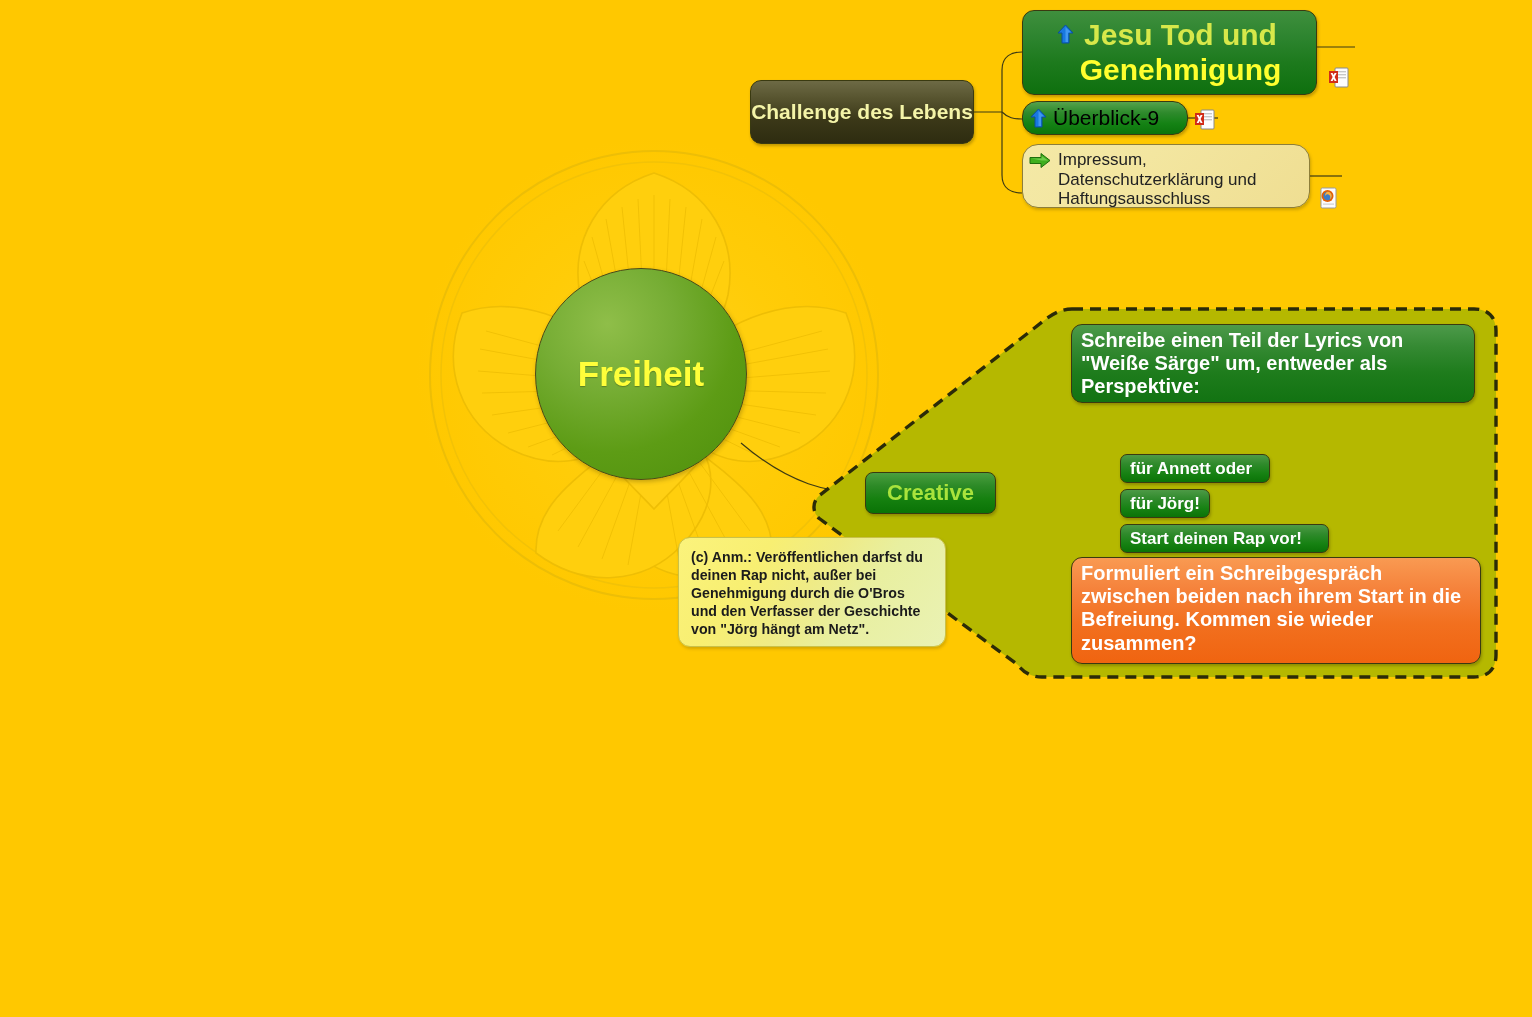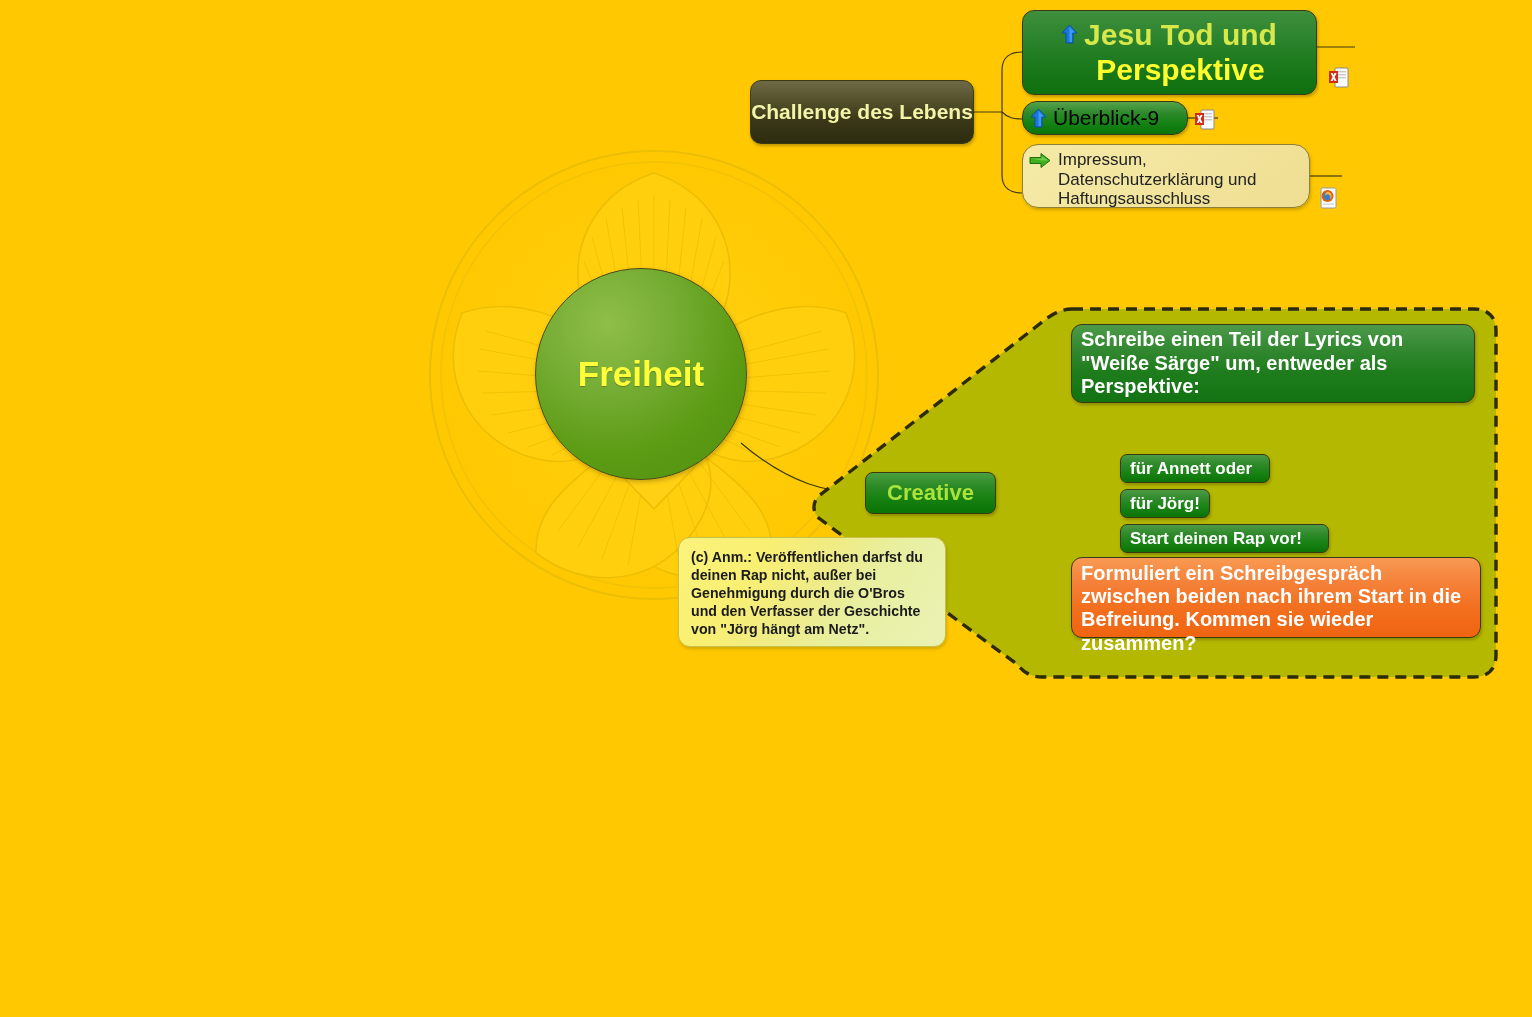--- a/index.html
+++ b/index.html
@@ -100,38 +100,38 @@
     background:linear-gradient(to bottom,#4b9f3f 0%,#2d8a27 32%,#15800f 66%,#0a7306 100%);
     color:#A9E33C;font-size:22px;
     justify-content:center;
     border-radius:8px;
   }
 
   #schreibe{
     left:1071px;top:324px;width:404px;height:79px;
     background:linear-gradient(to bottom,#4d9a4a 0%,#358a33 28%,#1e7c1c 62%,#127312 100%);
     color:#fff;font-size:20px;
-    align-items:flex-end;
+    align-items:center;
     padding:4px 9px;
     border-radius:11px;
   }
 
   .leaf{
     background:linear-gradient(to bottom,#4d9a46 0%,#2f8a2b 34%,#178213 68%,#0b7307 100%);
     color:#fff;font-size:17px;
     height:29px;
     padding:8px 9px;
     border-radius:7px;
   }
   #leaf0{left:1120px;top:454px;width:150px;}
   #leaf1{left:1120px;top:489px;width:90px;}
   #leaf2{left:1120px;top:524px;width:209px;}
 
   #formuliert{
-    left:1071px;top:557px;width:410px;height:81px;
+    left:1071px;top:557px;width:410px;height:107px;
     background:linear-gradient(to bottom,#F99A52 0%,#F5823B 30%,#F2701F 62%,#F06410 100%);
     color:#fff;font-size:20px;
     align-items:flex-start;
     padding:4px 9px;
     border-radius:11px;
   }
 
   
   #note{
     position:absolute;left:678px;top:537px;width:268px;height:110px;
@@ -268,21 +268,21 @@
   </div>
 
   <div id="jesu" class="node">
     <div style="display:flex;align-items:flex-start;justify-content:center;width:100%;">
       <svg class="arrow-up" viewBox="0 0 19 21" style="margin-top:6px;">
         <path d="M9.5 1 L17 9 L13 9 L13 19 L6 19 L6 9 L2 9 Z" fill="#1878E0" stroke="#0B4F9E" stroke-width="1"></path>
         <path d="M9.5 3 L15 8.6 L12 8.6 L12 18 L9.5 18 Z" fill="#4FA3F5" opacity=".75"></path>
       </svg>
       <div style="text-align:center;">
         <span class="txt">Jesu Tod und</span>
-        <span class="txt line2">Perspektive</span>
+        <span class="txt line2">Genehmigung</span>
       </div>
     </div>
   </div>
 
   <div id="ueberblick" class="node">
     <svg class="arrow-up" viewBox="0 0 19 21">
       <path d="M9.5 1 L17 9 L13 9 L13 19 L6 19 L6 9 L2 9 Z" fill="#1878E0" stroke="#0B4F9E" stroke-width="1"></path>
       <path d="M9.5 3 L15 8.6 L12 8.6 L12 18 L9.5 18 Z" fill="#4FA3F5" opacity=".75"></path>
     </svg>
     <span class="txt">Überblick-9</span>

